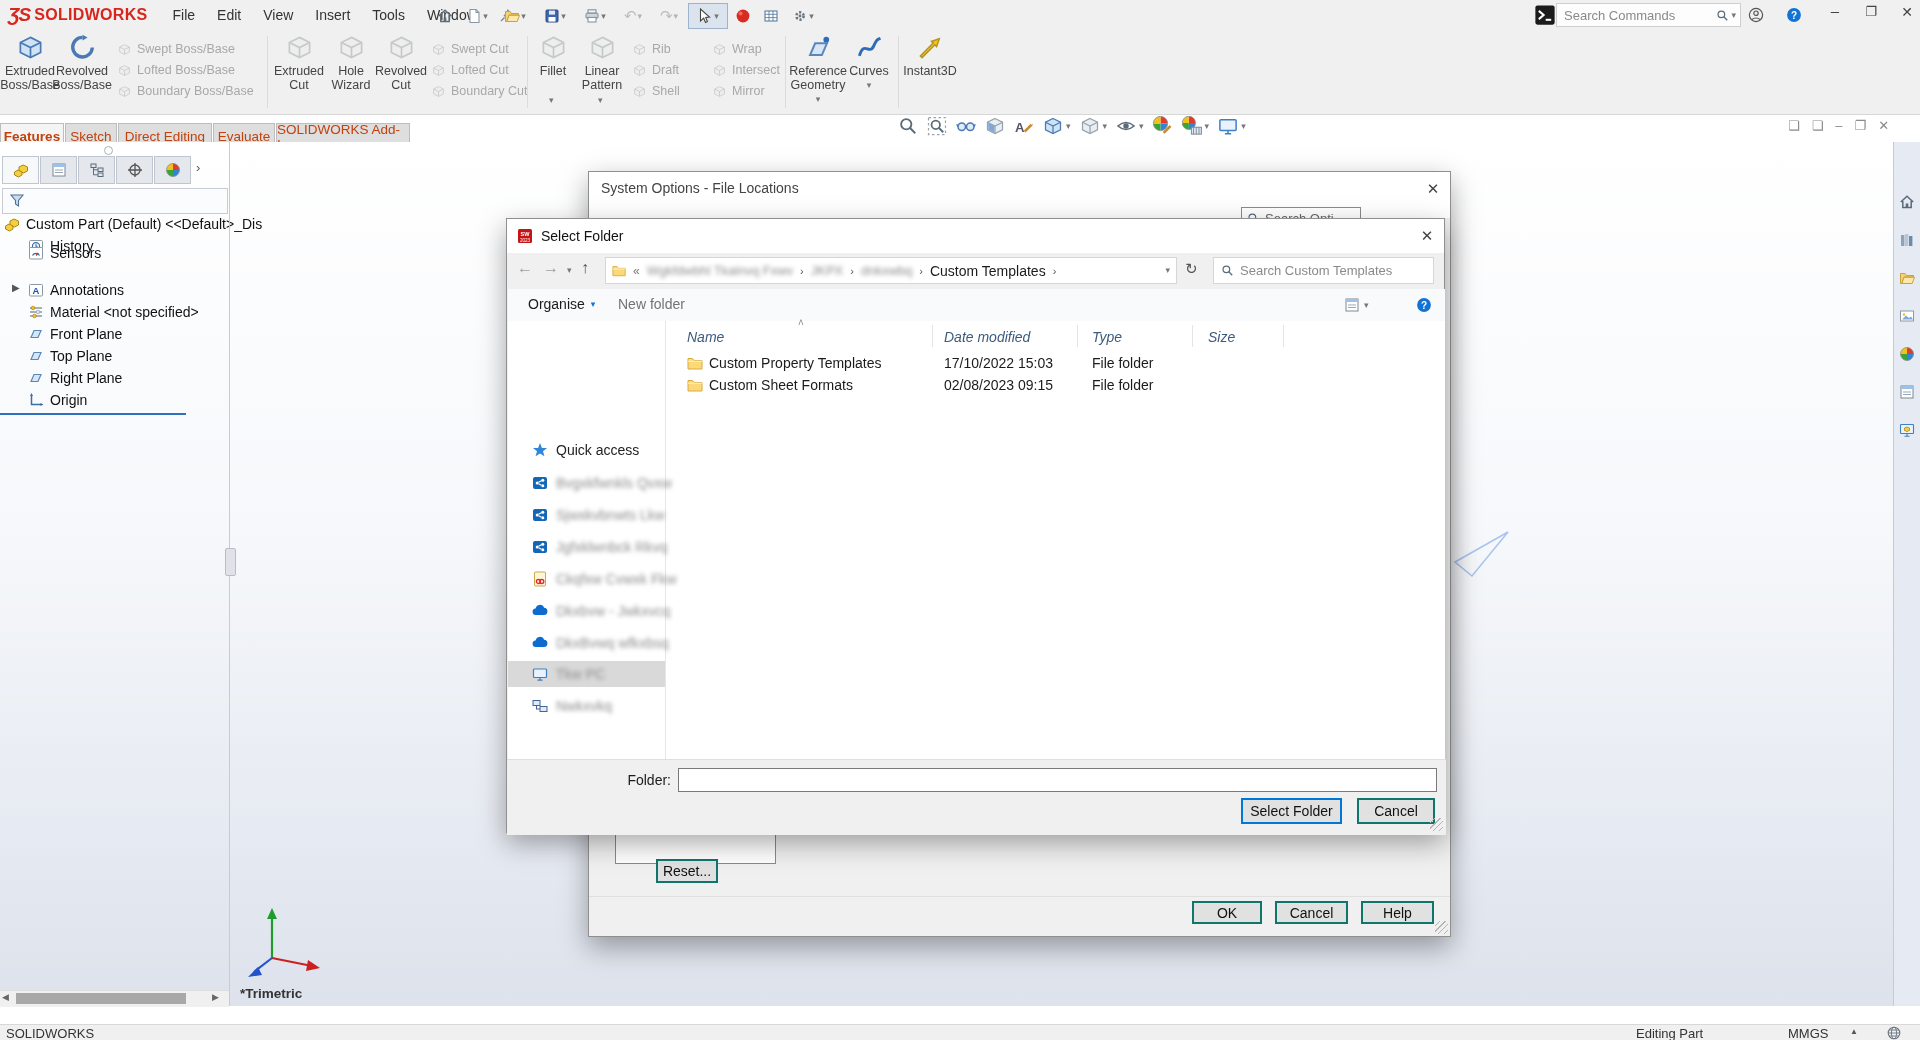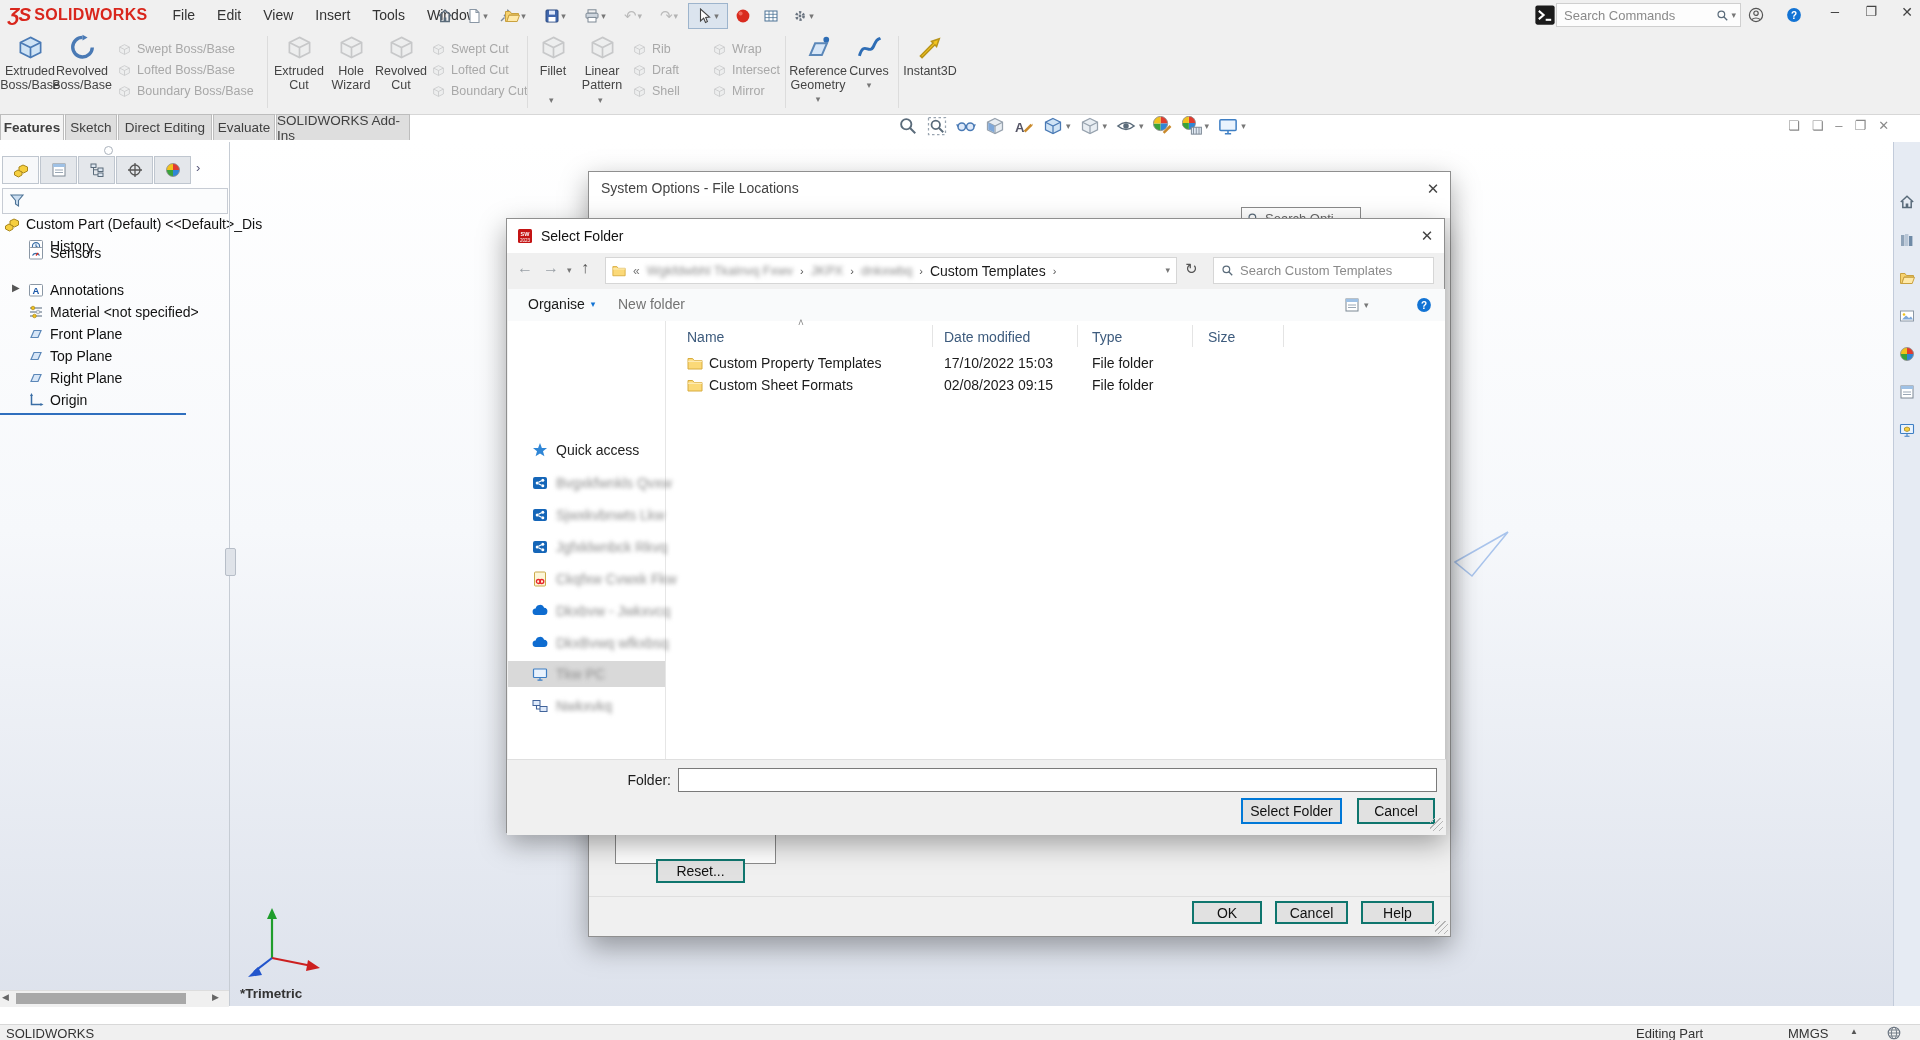--- a/index.html
+++ b/index.html
@@ -20,39 +20,39 @@
   #titlebar{left:0;top:0;width:1920px;height:30px;background:#f0f0f0;border-bottom:1px solid #e2e2e2;}
   .menuitem{padding:0 11px;height:30px;display:flex;align-items:center;color:#333;}
   .qat{width:26px;height:24px;display:flex;align-items:center;justify-content:center;gap:1px;}
   
   #ribbon{left:0;top:30px;width:1920px;height:84px;background:#f0f0f0;border-bottom:1px solid #d7d7d7;}
   .bb{position:absolute;top:4px;display:flex;flex-direction:column;align-items:center;gap:3px;
       width:56px;font-size:12.5px;line-height:1.12;text-align:center;color:#444;}
   .sr{position:absolute;display:flex;gap:6px;align-items:center;font-size:12.5px;height:18px;}
   .vdiv{position:absolute;top:6px;width:1px;height:72px;background:#dcdcdc;}
   
-  .rtab{position:absolute;top:0;height:26px;display:flex;align-items:center;justify-content:center;
-        font-size:13.5px;background:#dedede;border:1px solid #bdbdbd;border-bottom:none;color:#404040;box-sizing:border-box;}
+  .rtab{position:absolute;top:9px;height:26px;display:flex;align-items:center;justify-content:center;
+        font-size:13.5px;background:#dedede;border:1px solid #bdbdbd;border-bottom:none;color:#c2410c;box-sizing:border-box;}
   .rtab.act{background:#f4f4f4;font-weight:bold;}
   
   .ptab{position:absolute;top:156px;width:37px;height:28px;background:#e4e7eb;border:1px solid #bfc6cf;
         display:flex;align-items:center;justify-content:center;box-sizing:border-box;}
   .ptab.act{background:#f7f8fa;}
   .trrow{position:absolute;display:flex;align-items:center;gap:6px;height:22px;font-size:14px;color:#111;white-space:nowrap;}
   
   .dlg{position:absolute;background:#f0f0f0;border:1px solid #8f8f8f;box-shadow:0 10px 26px rgba(0,0,0,.35);box-sizing:border-box;}
   .dlgtitle{position:absolute;left:0;top:0;right:0;height:34px;background:#fff;}
   .x{position:absolute;top:0;width:34px;height:33px;display:flex;align-items:center;justify-content:center;
      color:#444;font-size:15px;}
   .wbtn{position:absolute;background:#e1e1e1;border:2px solid #0f766e;display:flex;align-items:center;justify-content:center;
         font-size:14px;color:#111;box-sizing:border-box;}
   .navrow{position:absolute;left:0;width:157px;height:26px;display:flex;align-items:center;gap:8px;
           padding-left:24px;box-sizing:border-box;font-size:14px;color:#222;white-space:nowrap;}
   .blur{filter:blur(2.3px);color:#8d8d8d;}
-  .colhdr{position:absolute;top:104px;font-size:14px;color:#3d5b7d;}
+  .colhdr{position:absolute;top:104px;font-size:14px;color:#3d5b7d;font-style:italic;}
   .cell{position:absolute;font-size:14px;color:#1b1b1b;white-space:nowrap;}
   .grip{position:absolute;width:13px;height:13px;
         background:repeating-linear-gradient(135deg,transparent 0 3px,#b5b5b5 3px 4px);}
   
   #doctabs{left:0;top:1006px;width:1920px;height:18px;background:#e9e9e9;border-top:1px solid #cfcfcf;}
   .dtab{position:absolute;top:0;height:17px;display:flex;align-items:center;justify-content:center;
         font-size:13px;background:#d2d2d2;border:1px solid #b5b5b5;border-top:none;box-sizing:border-box;color:#333;}
   .dtab.act{background:#fff;font-weight:bold;}
   #statusbar{left:0;top:1024px;width:1920px;height:16px;background:#f0f0f0;border-top:1px solid #d8d8d8;font-size:13px;color:#333;}
   .hub{display:flex;align-items:center;gap:3px;}
@@ -787,21 +787,21 @@
   </div>
 
   <div class="a r" style="left:652px;top:35px;width:120px;height:22px;background:#fff;border:1px solid #8a8a8a;padding-left:5px;gap:5px;box-sizing:border-box">
     <svg class="i12">
           <use href="#mag"></use>
         </svg>
     <span style="font-size:13px;color:#666">Search Opti</span>
   </div>
 
   <div class="a" style="left:26px;top:50px;width:159px;height:640px;background:#fff;border:1px solid #8a8a8a"></div>
-  <div class="wbtn" style="left:67px;top:687px;width:89px;height:24px">
+  <div class="wbtn" style="left:67px;top:687px;width:62px;height:24px">
         <span style="text-decoration:underline;text-decoration-color:transparent">Reset...</span>
       </div>
   <div class="a" style="left:0;top:724px;width:861px;height:1px;background:#dfdfdf"></div>
   <div class="wbtn" style="left:603px;top:729px;width:70px;height:23px">OK</div>
   <div class="wbtn" style="left:686px;top:729px;width:73px;height:23px">Cancel</div>
   <div class="wbtn" style="left:772px;top:729px;width:73px;height:23px">Help</div>
   <div class="grip" style="right:2px;bottom:2px"></div>
 </div>
 
 <div class="dlg" style="left:506px;top:218px;width:939px;height:615px;z-index:20">

